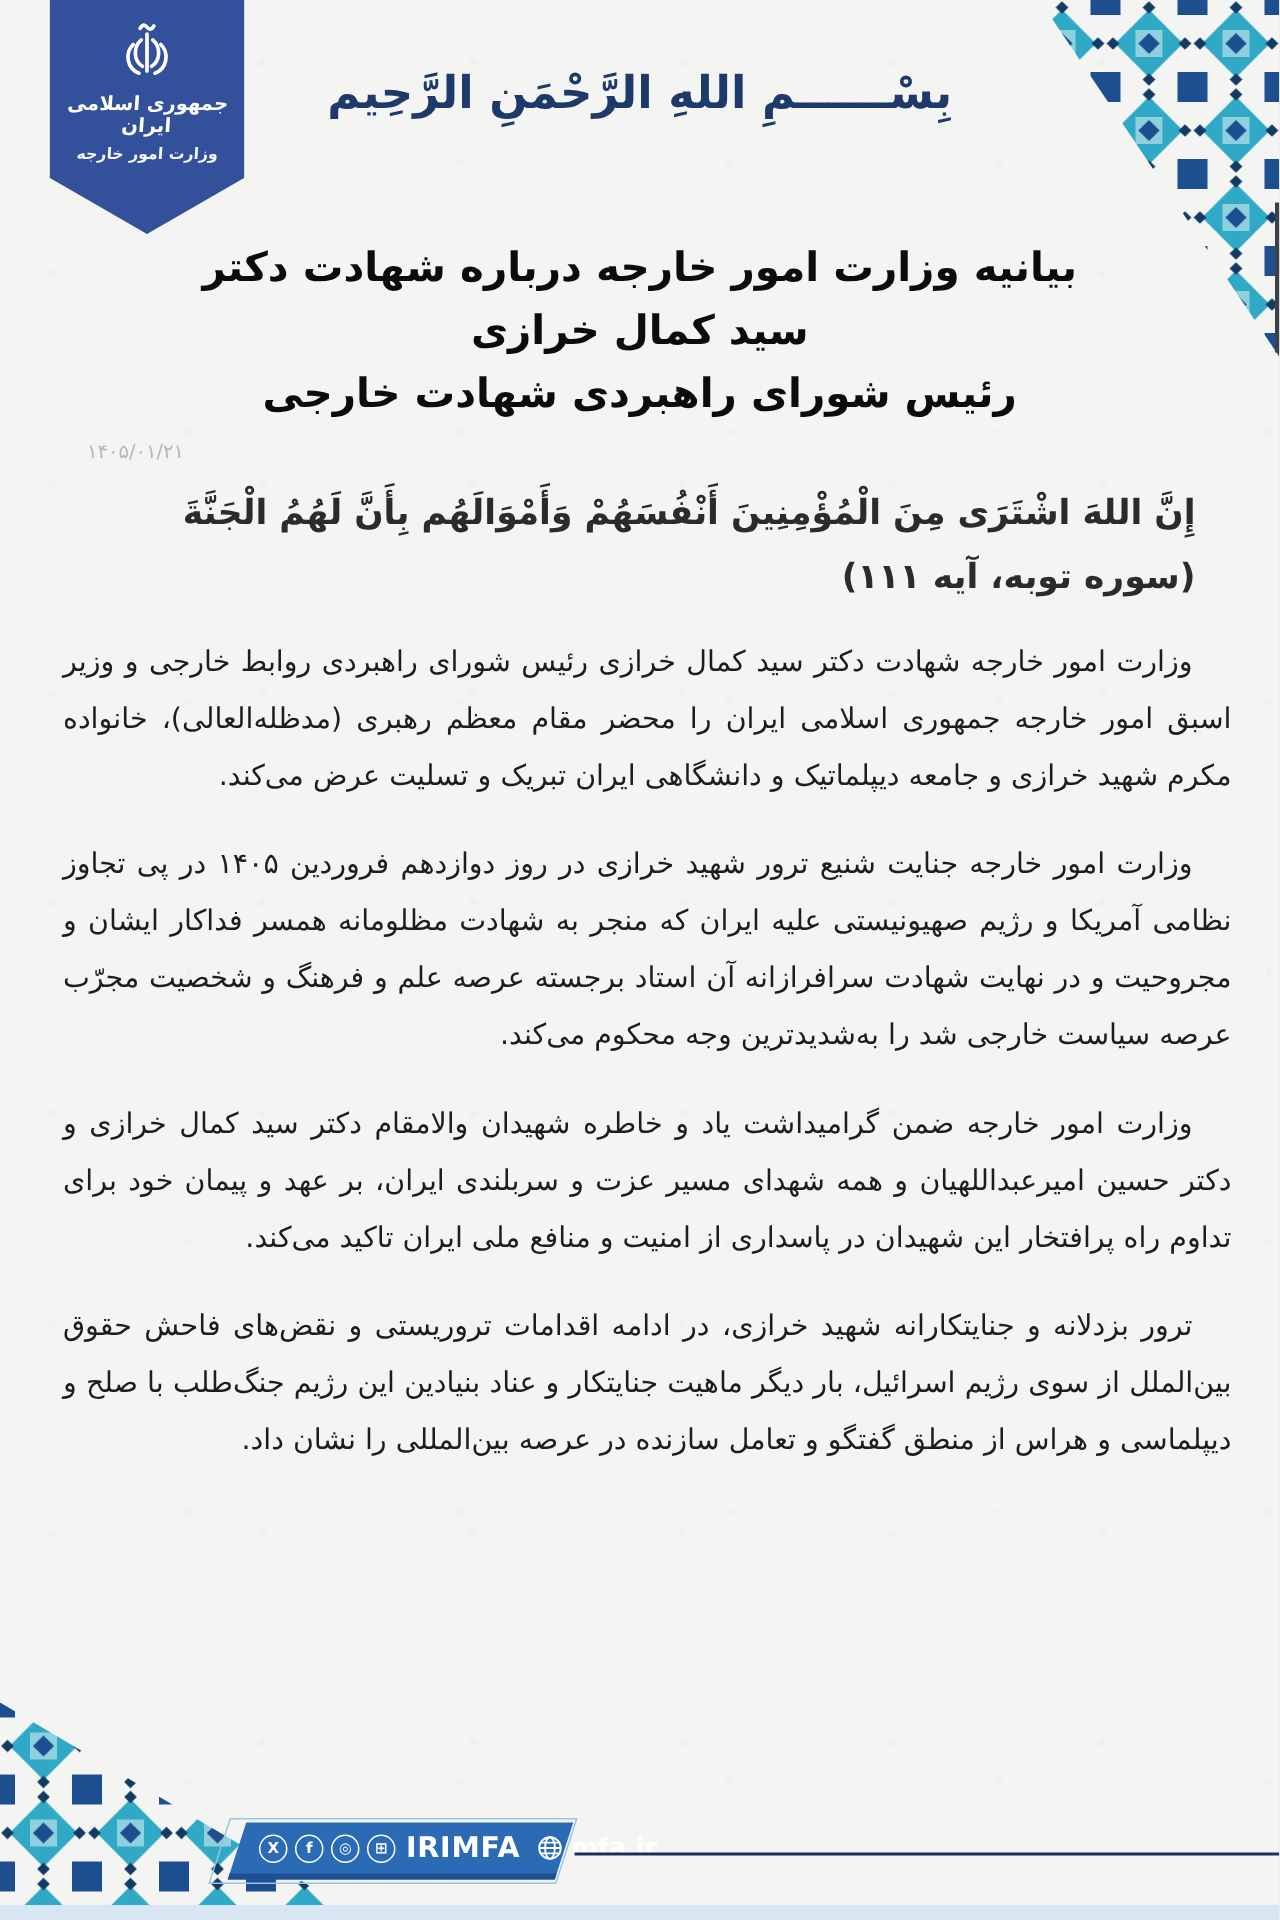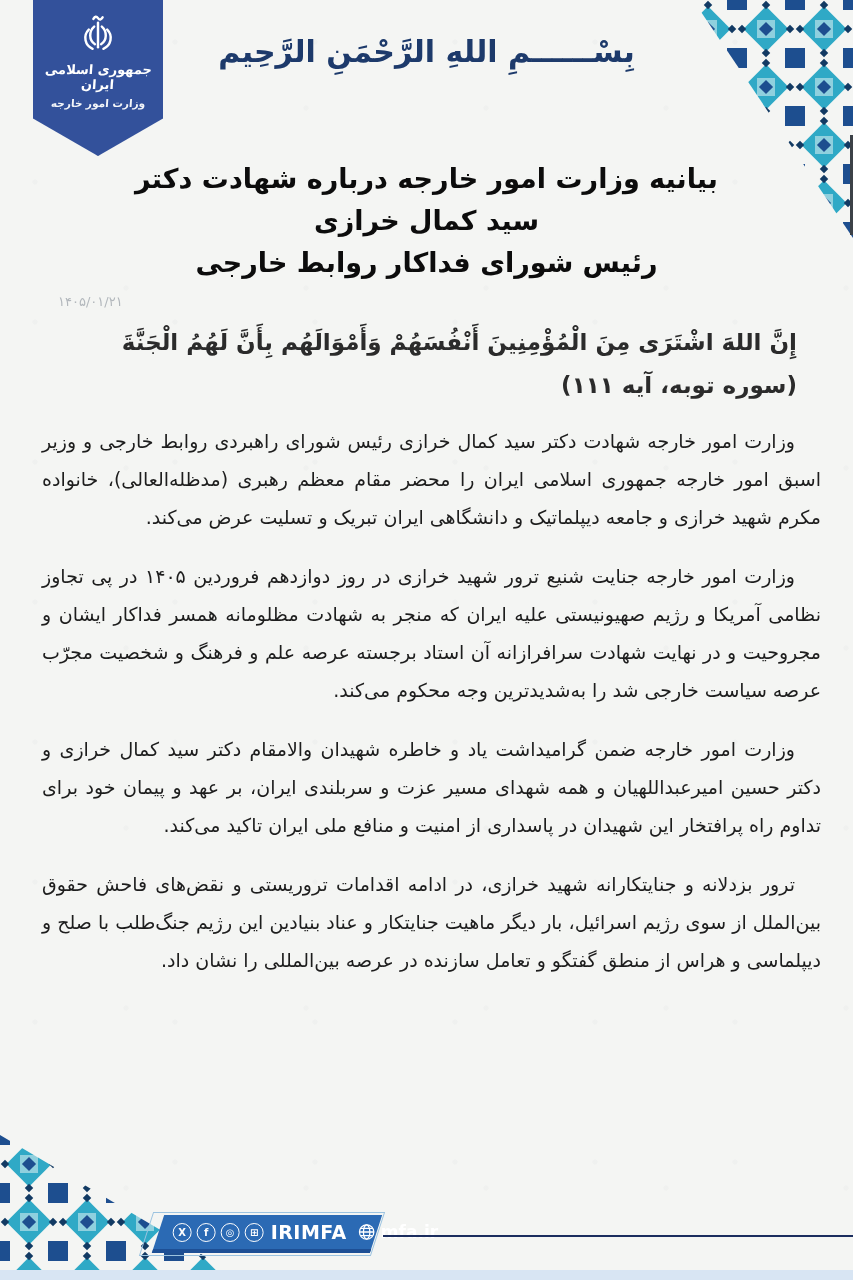--- a/index.html
+++ b/index.html
@@ -31,21 +31,21 @@
     display:flex; flex-direction:column; align-items:center;
     color:#fff; text-align:center;
     box-shadow:0 2px 4px rgba(0,0,0,.25);
   }
   .badge .emblem { margin-top:12px; }
   .badge .rep { font-size:13px; font-weight:700; margin-top:4px; letter-spacing:0; transform:skewX(-4deg); }
   .badge .min { font-size:10.5px; font-weight:700; margin-top:5px; transform:skewX(-4deg); opacity:.95; }
 
   
   .bismillah {
-    position:absolute; top:34px; left:0; right:0;
+    position:absolute; top:45px; left:0; right:0;
     text-align:center;
     font-size:30px; font-weight:700; color:#1d3a6b;
     direction:rtl;
   }
 
   
   .edge-mark { position:absolute; right:0; top:135px; width:3px; height:100px; background:#3c4147; }
 
   
   .content { position:absolute; top:158px; left:0; right:0; direction:rtl; }
@@ -153,21 +153,21 @@
     <div class="min">وزارت امور خارجه</div>
   </div>
 
   <div class="bismillah">بِسْــــــمِ اللهِ الرَّحْمَنِ الرَّحِیم</div>
 
   <div class="edge-mark"></div>
 
   <div class="content">
     <div class="title">
       <div>بیانیه وزارت امور خارجه درباره شهادت دکتر سید کمال خرازی</div>
-      <div>رئیس شورای فداکار روابط خارجی</div>
+      <div>رئیس شورای راهبردی شهادت خارجی</div>
     </div>
 
     <div class="date-line">۱۴۰۵/۰۱/۲۱</div>
 
     <div class="verse">إِنَّ اللهَ اشْتَرَی مِنَ الْمُؤْمِنِينَ أَنْفُسَهُمْ وَأَمْوَالَهُم بِأَنَّ لَهُمُ الْجَنَّةَ (سوره توبه، آیه ۱۱۱)</div>
 
     <div class="body-text">
       <p>وزارت امور خارجه شهادت دکتر سید کمال خرازی رئیس شورای راهبردی روابط خارجی و وزیر اسبق امور خارجه جمهوری اسلامی ایران را محضر مقام معظم رهبری (مدظله‌العالی)، خانواده مکرم شهید خرازی و جامعه دیپلماتیک و دانشگاهی ایران تبریک و تسلیت عرض می‌کند.</p>
       <p>وزارت امور خارجه جنایت شنیع ترور شهید خرازی در روز دوازدهم فروردین ۱۴۰۵ در پی تجاوز نظامی آمریکا و رژیم صهیونیستی علیه ایران که منجر به شهادت مظلومانه همسر فداکار ایشان و مجروحیت و در نهایت شهادت سرافرازانه آن استاد برجسته عرصه علم و فرهنگ و شخصیت مجرّب عرصه سیاست خارجی شد را به‌شدیدترین وجه محکوم می‌کند.</p>
       <p>وزارت امور خارجه ضمن گرامیداشت یاد و خاطره شهیدان والامقام دکتر سید کمال خرازی و دکتر حسین امیرعبداللهیان و همه شهدای مسیر عزت و سربلندی ایران، بر عهد  و پیمان خود برای تداوم راه پرافتخار این شهیدان در پاسداری از امنیت و منافع ملی ایران تاکید می‌کند.</p>

